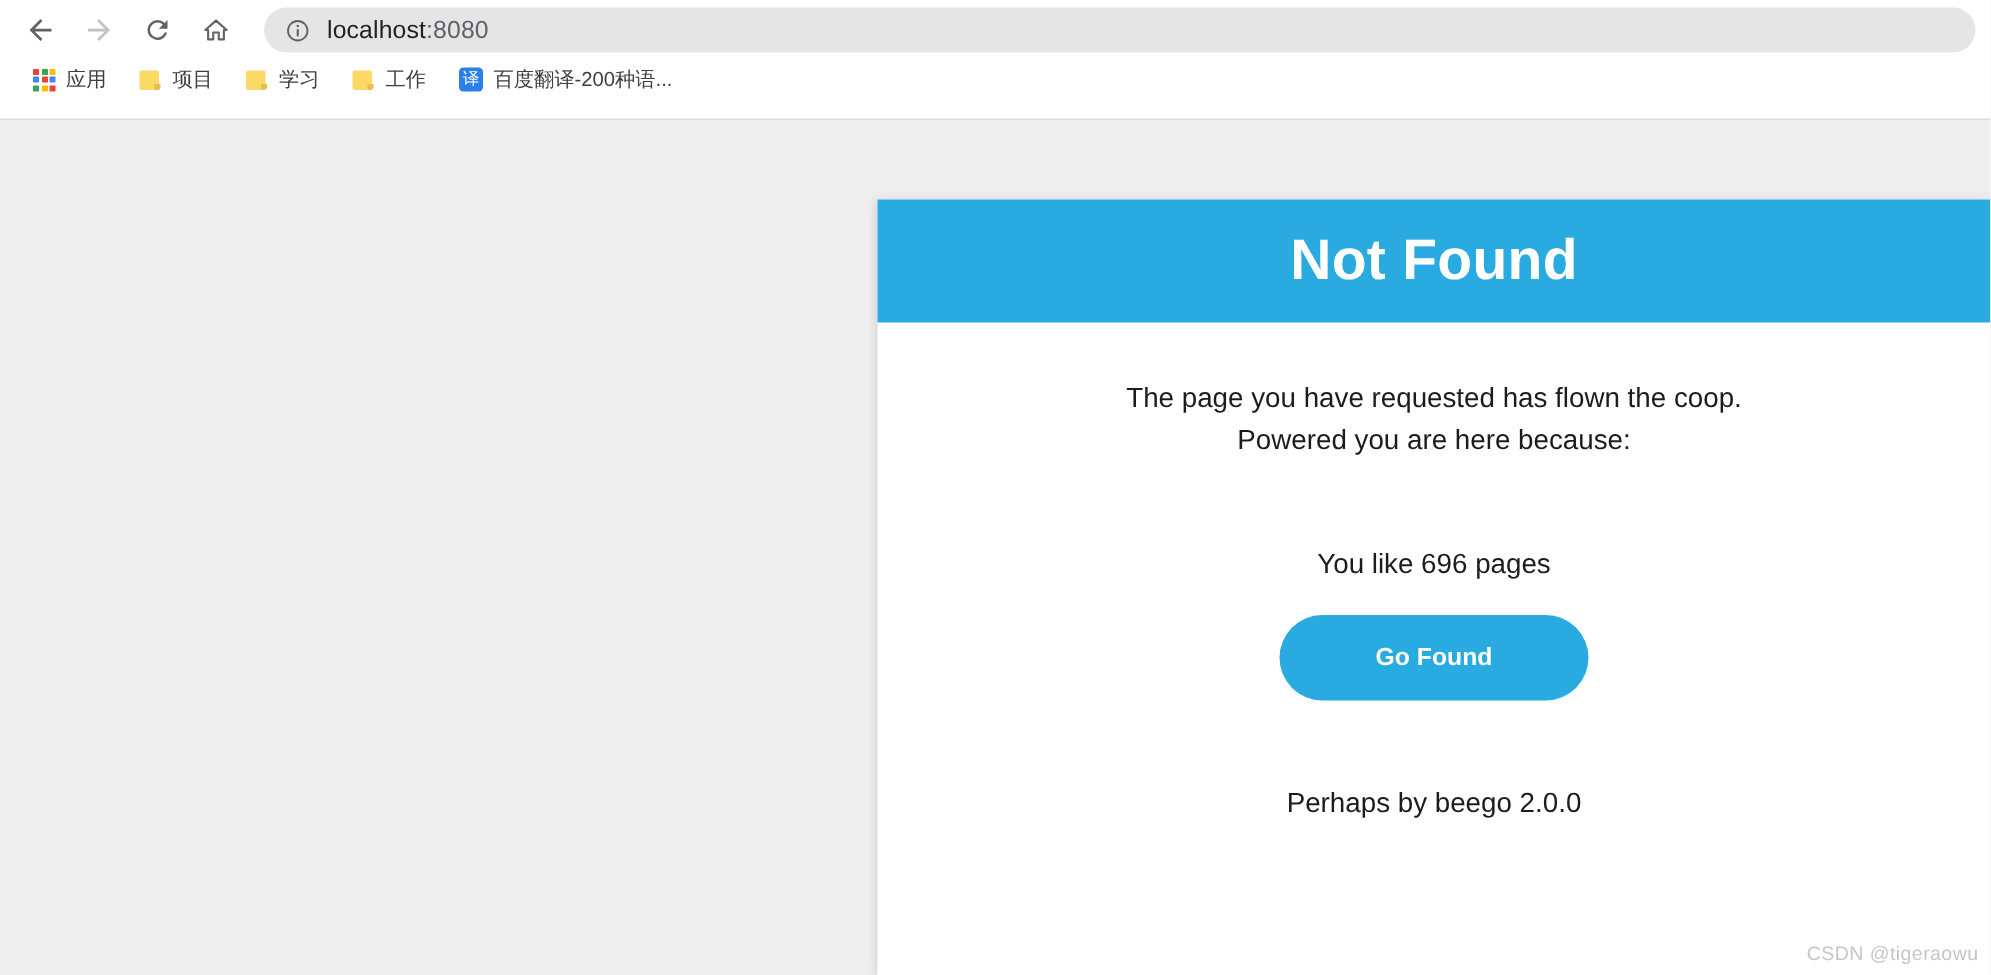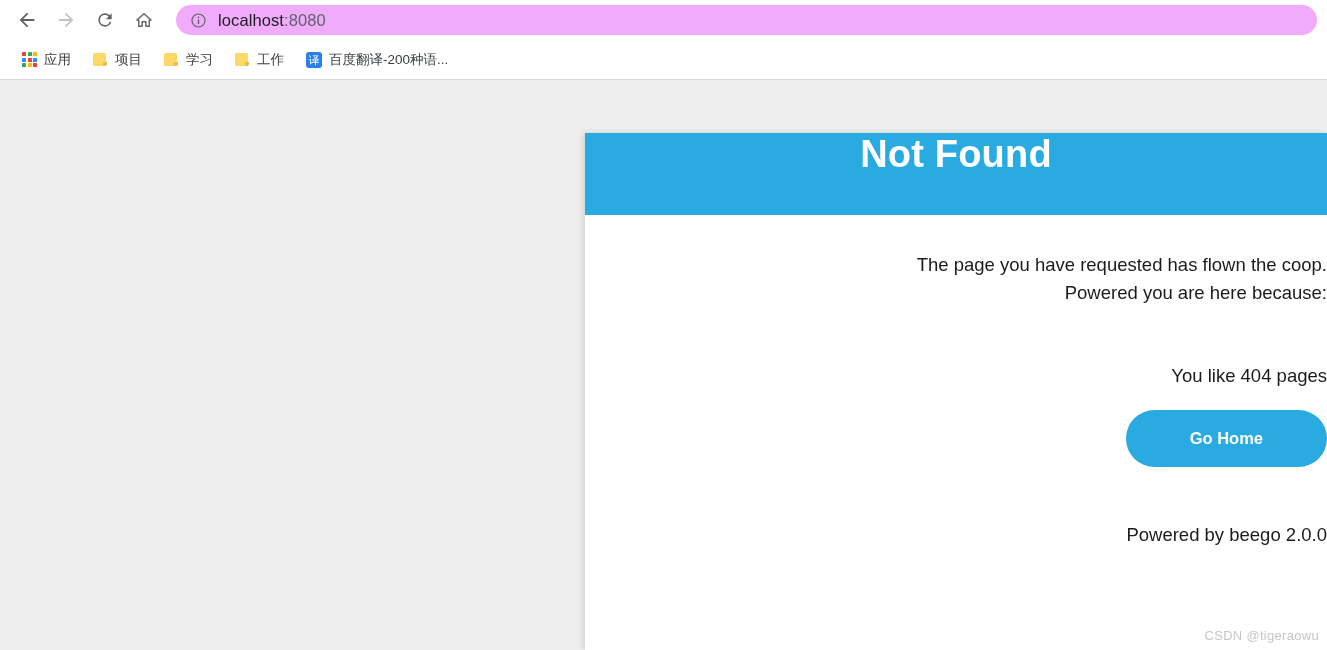--- a/index.html
+++ b/index.html
@@ -45,21 +45,21 @@
     flex: 0 0 auto;
     margin-right: 5px;
     cursor: pointer;
   }
   .nav-btn svg { display: block; }
   .nav-btn.disabled svg { opacity: 0.38; }
 
   .omnibox {
     flex: 1 1 auto;
     height: 30px;
-    background: #f0abfc;
+    background: #e5e5e5;
     border-radius: 16px;
     display: flex;
     align-items: center;
     padding: 0 14px;
     margin-left: 10px;
     box-sizing: border-box;
     cursor: text;
   }
   .omnibox .info-icon {
     width: 17px;
@@ -73,21 +73,21 @@
     letter-spacing: 0.1px;
     white-space: nowrap;
     font-family: "Liberation Sans", sans-serif;
   }
   .url-text .url-port { color: #5f6368; }
 
   
   .bookmarks {
     height: 40px;
     display: flex;
-    align-items: center;
+    align-items: flex-start;
     padding: 0 14px;
     box-sizing: border-box;
     border-bottom: 1px solid #dadce0;
   }
   .bm {
     display: flex;
     align-items: center;
     height: 26px;
     padding: 0 8px;
     border-radius: 4px;
@@ -168,35 +168,35 @@
     bottom: 0;
     background: #ffffff;
     box-shadow: -2px 0 6px rgba(0,0,0,0.12);
     box-sizing: border-box;
   }
 
   .card-header {
     background: #29abe2;
     height: 82px;
     display: flex;
-    align-items: flex-start;
+    align-items: center;
     justify-content: center;
   }
   .card-header h1 {
     margin: 0;
     color: #ffffff;
     font-size: 38px;
     font-weight: bold;
     letter-spacing: 0.2px;
     font-family: "Liberation Sans", sans-serif;
   }
 
   .card-body {
     padding-top: 36px;
-    text-align: right;
+    text-align: center;
     color: #1c1c1c;
     font-size: 18.5px;
     line-height: 28px;
     font-family: "Liberation Sans", sans-serif;
   }
   .lede p { margin: 0; }
   .reasons {
     margin-top: 55px;
   }
   .reasons p { margin: 0; }
@@ -335,26 +335,26 @@
       </div>
 
       <div class="card-body">
 
         <div class="lede">
           <p>The page you have requested has flown the coop.</p>
           <p>Powered you are here because:</p>
         </div>
 
         <div class="reasons">
-          <p>You like 404 pages</p>
+          <p>You like 696 pages</p>
         </div>
 
-        <a class="go-home" href="#" style="background: rgb(41, 171, 226);">Go Home</a>
-
-        <div class="powered">Powered by beego 2.0.0</div>
+        <a class="go-home" href="#" style="background: rgb(41, 171, 226);">Go Found</a>
+
+        <div class="powered">Perhaps by beego 2.0.0</div>
 
       </div>
     </div>
 
     <div class="watermark">CSDN @tigeraowu</div>
 
   </div>
 </div>
 
 </body></html>

